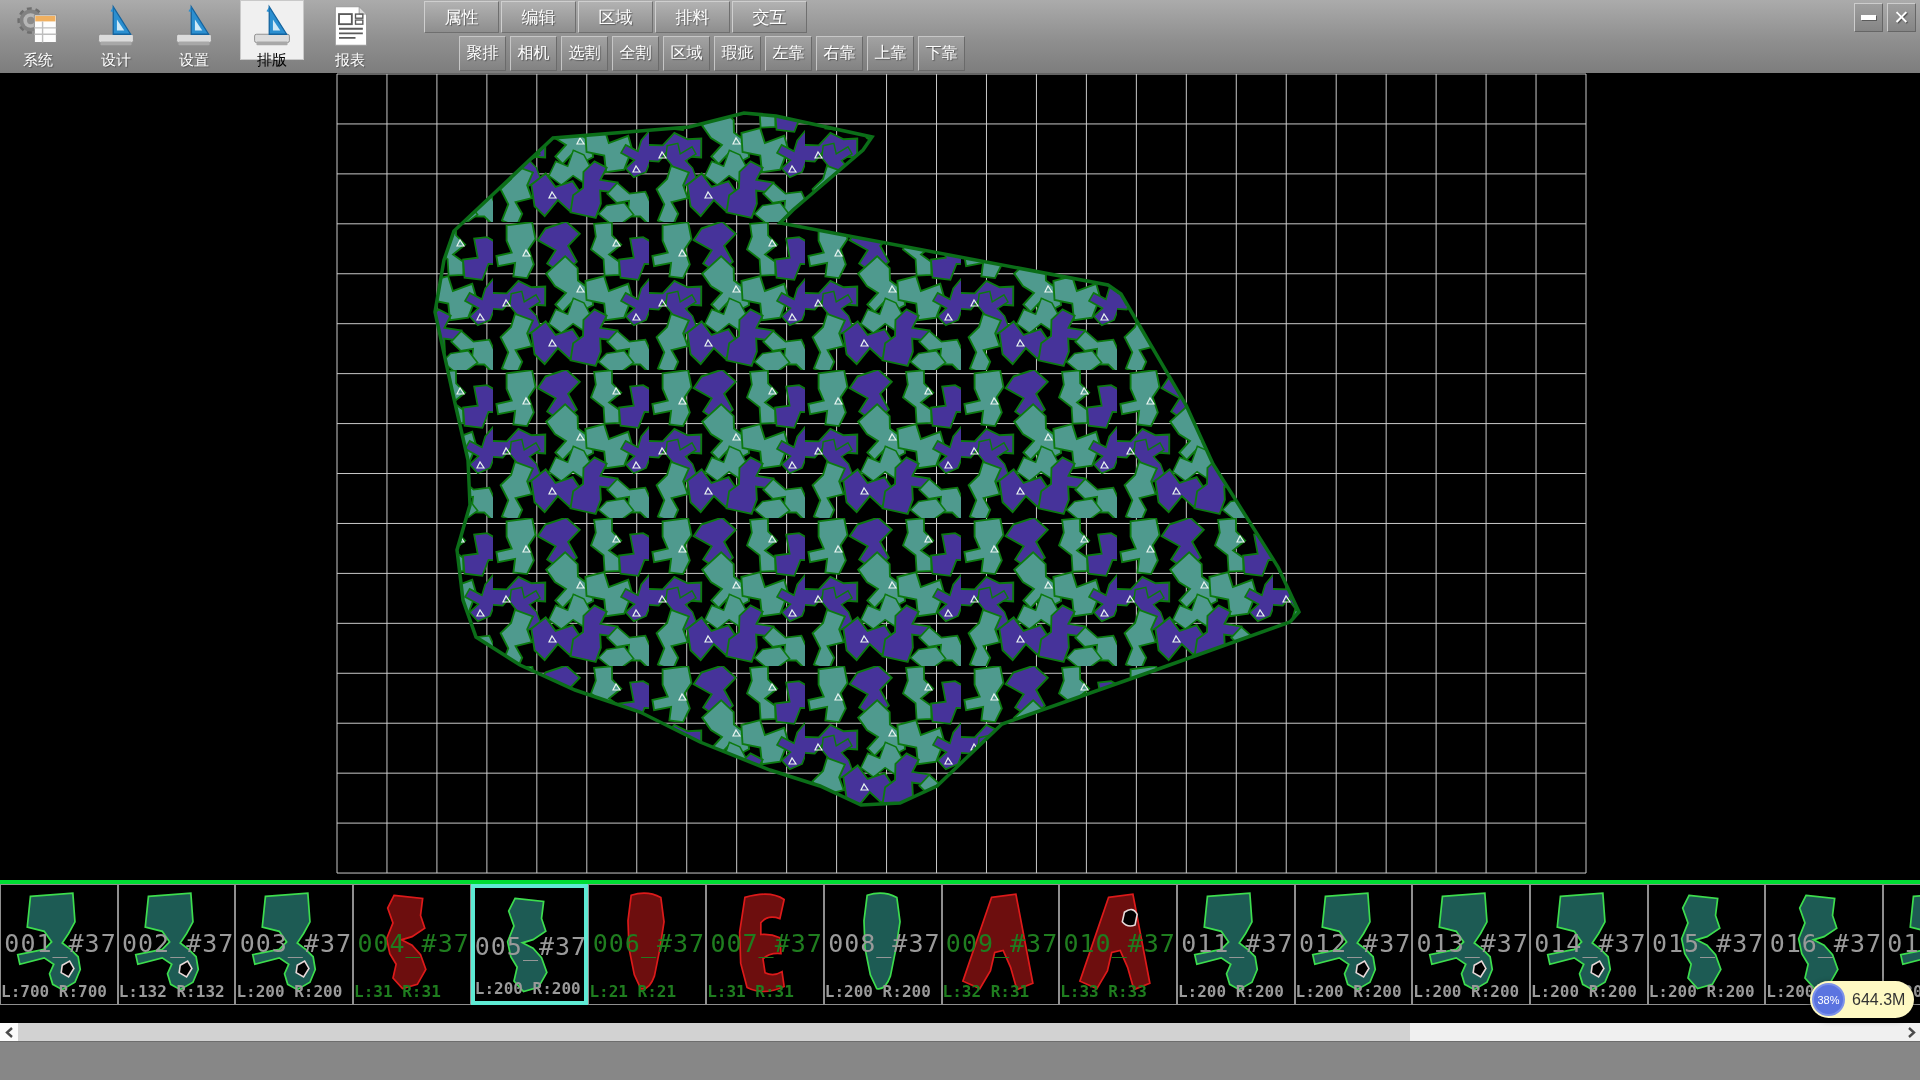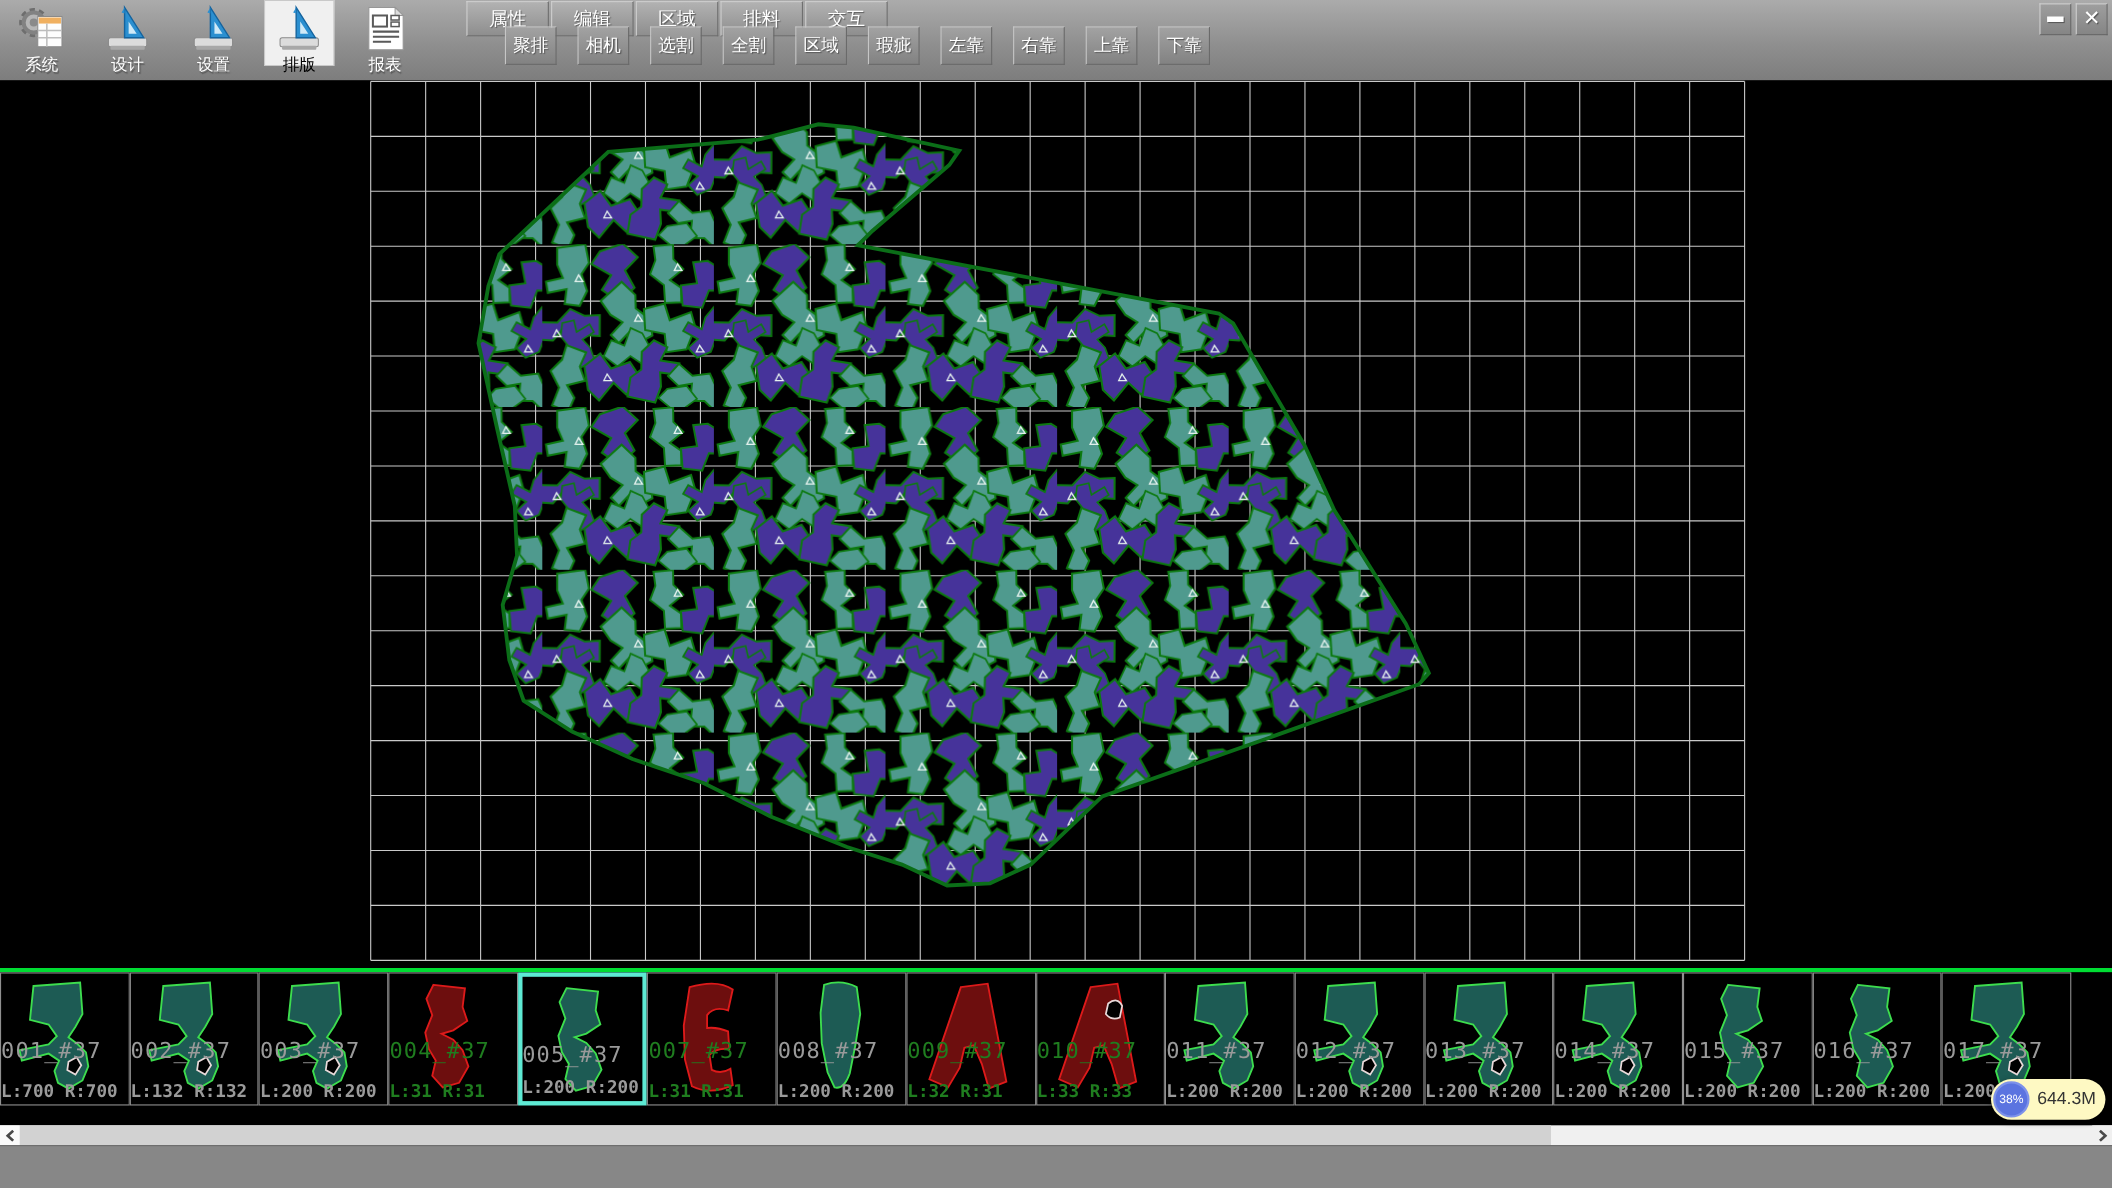--- a/index.html
+++ b/index.html
@@ -11,39 +11,39 @@
   .app-tab{width:64px;height:60px;display:flex;flex-direction:column;align-items:center;justify-content:flex-start;cursor:default;}
   .app-tab .icon{width:44px;height:48px;margin-top:2px;}
   .app-tab .icon svg{width:100%;height:100%;}
   .app-tab .lbl{font-size:15px;color:#fff;text-shadow:1px 1px 1px #555;line-height:20px;}
   .app-tab.sel{background:#f0f0f0;box-shadow:inset 0 0 0 1px #c9c9c9;}
   .app-tab.sel .lbl{color:#000000;text-shadow:none;}
   #menuRow{position:absolute;left:424px;top:1px;display:flex;gap:2px;}
   .menu-btn{width:73px;height:30px;display:flex;align-items:center;justify-content:center;
     background:linear-gradient(#b2b2b2,#8e8e8e);border:1px solid;border-color:#cfcfcf #6f6f6f #6f6f6f #cfcfcf;
     color:#fff;font-size:17px;text-shadow:1px 1px 1px #5a5a5a;}
-  #toolRow{position:absolute;left:421px;top:24px;display:flex;gap:19px;padding-left:38px;}
+  #toolRow{position:absolute;left:421px;top:36px;display:flex;gap:4px;padding-left:38px;}
   .tool-btn{width:45px;height:33px;display:flex;align-items:center;justify-content:center;
     background:linear-gradient(#a2a2a2,#828282);border:1px solid;border-color:#c6c6c6 #6a6a6a #6a6a6a #c6c6c6;
     color:#fff;font-size:16px;text-shadow:1px 1px 1px #555;}
   #winBtns{position:absolute;right:4px;top:3px;display:flex;gap:4px;}
   .win-btn{width:27px;height:27px;background:linear-gradient(#9e9e9e,#858585);
     border:1px solid;border-color:#cdcdcd #666 #666 #cdcdcd;display:flex;align-items:center;justify-content:center;}
   .win-btn .bar{width:15px;height:5px;background:#fff;box-shadow:1px 1px 0 #5a5a5a;}
   .win-btn.close{font-size:19px;font-weight:bold;color:#fff;text-shadow:1px 1px 1px #4a4a4a;}
   
   #canvasWrap{position:absolute;left:0;top:73px;width:1920px;height:807px;background:#000;}
   
   #stripLine{position:absolute;left:0;top:880px;width:1920px;height:4px;background:#00dd33;}
   #strip{position:absolute;left:0;top:884px;width:2010px;height:121px;display:flex;background:#000;}
   .cell{flex:0 0 117.7px;box-sizing:border-box;border:1px solid #8f8f8f;position:relative;background:#000;overflow:hidden;}
   .cell.sel{border:4px solid #5eead4;}
   .cell svg.piece{position:absolute;left:4px;top:3px;width:106px;height:110px;}
-  .cell .pid{position:absolute;left:0;top:58px;width:100%;text-align:left;
-    font-family:"DejaVu Sans Mono","Liberation Mono",monospace;font-size:20px;letter-spacing:1px;}
+  .cell .pid{position:absolute;left:0;top:44px;width:100%;text-align:right;
+    font-family:"DejaVu Sans Mono","Liberation Mono",monospace;font-size:25px;letter-spacing:1px;}
   .cell .plr{position:absolute;left:0;bottom:3px;width:100%;text-align:left;
     font-family:"DejaVu Sans Mono","Liberation Mono",monospace;font-size:16px;font-weight:bold;}
   .txt-gray{color:#9a9a9a;}
   .txt-green{color:#1f7d1f;}
   
   #hscroll{position:absolute;left:0;top:1023px;width:1920px;height:18px;background:#f0f0f0;}
   #hscroll .sbtn{position:absolute;top:0;width:18px;height:18px;background:#fbfbfb;display:flex;align-items:center;justify-content:center;}
   #hscroll .sbtn svg{width:9px;height:11px;}
   #sThumb{position:absolute;left:18px;top:0;width:1392px;height:18px;background:#d2d2d2;}
   #statusbar{position:absolute;left:0;top:1041px;width:1920px;height:39px;background:#878787;border-top:1px solid #6d6d6d;}
@@ -267,20 +267,27 @@
     </div>
     <div class="cell sel">
       <svg class="piece" viewBox="0 0 100 100">
         <path d="M34,5 L61,8 L59,24 L63,36 L51,44 L41,47 L51,52 L59,61 L64,75 L56,89 L42,93 L33,83 L36,70 L30,60 L27,46 L33,31 L28,17 Z" fill="#1d5b54" stroke="#3ddd4e" stroke-width="1.6"></path>
       </svg>
       <div class="pid txt-gray">005_#37</div>
       <div class="plr txt-gray">L:200 R:200</div>
     </div>
     <div class="cell">
       <svg class="piece" viewBox="0 0 100 100">
+        <path d="M36,5 Q51,0 64,7 L67,30 L63,56 L58,81 Q53,95 45,93 L39,80 L34,55 L33,29 Z" fill="#6d0e0e" stroke="#dd1a1a" stroke-width="1.6"></path>
+      </svg>
+      <div class="pid txt-green">006_#37</div>
+      <div class="plr txt-green">L:21 R:21</div>
+    </div>
+    <div class="cell">
+      <svg class="piece" viewBox="0 0 100 100">
         <path d="M32,7 Q56,0 69,9 L65,27 Q53,23 47,31 L47,42 Q56,41 65,45 L66,60 Q55,59 49,65 L51,78 Q59,82 67,77 L69,91 Q50,100 34,92 L28,69 L27,40 Z" fill="#6d0e0e" stroke="#dd1a1a" stroke-width="1.6"></path>
       </svg>
       <div class="pid txt-green">007_#37</div>
       <div class="plr txt-green">L:31 R:31</div>
     </div>
     <div class="cell">
       <svg class="piece" viewBox="0 0 100 100">
         <path d="M36,5 Q51,0 64,7 L67,30 L63,56 L58,81 Q53,95 45,93 L39,80 L34,55 L33,29 Z" fill="#1d5b54" stroke="#3ddd4e" stroke-width="1.6"></path>
       </svg>
       <div class="pid txt-gray">008_#37</div>

